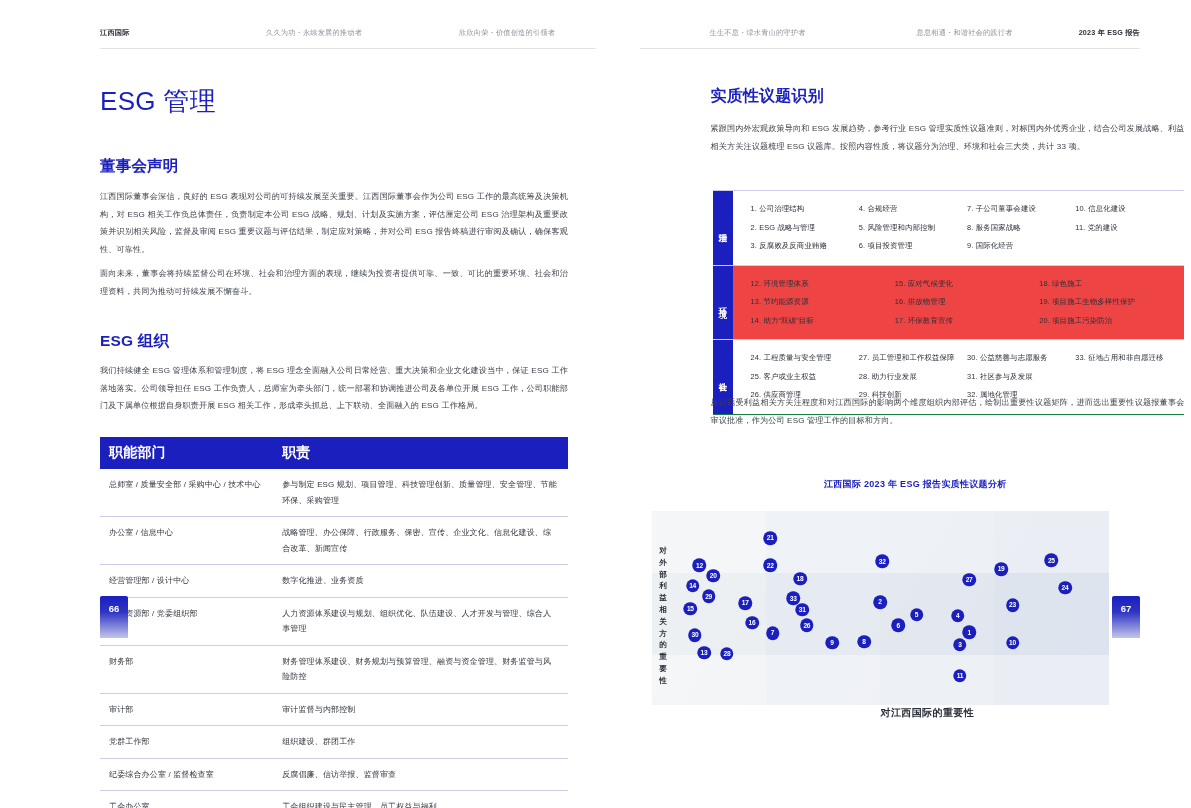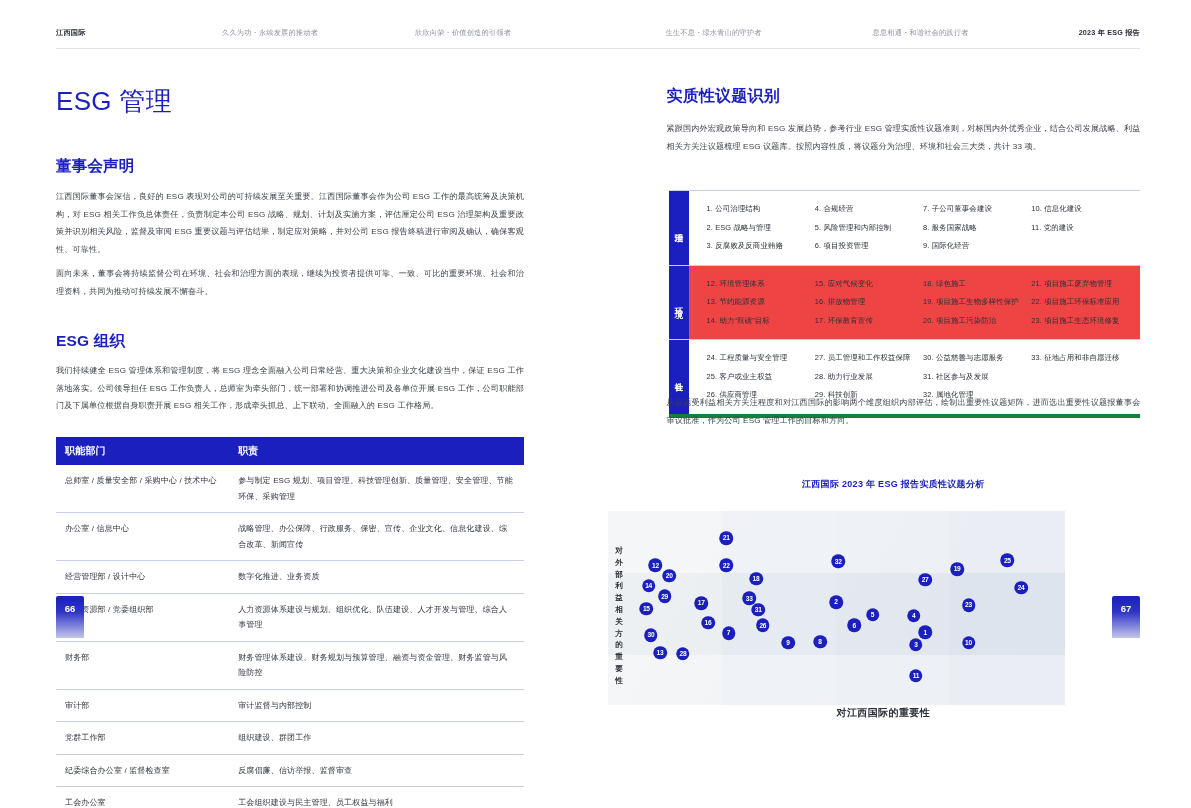--- a/index.html
+++ b/index.html
@@ -3,21 +3,21 @@
 <meta charset="utf-8">
 <style>
   * { box-sizing: border-box; margin: 0; padding: 0; }
   html, body {
     width: 1191px; height: 808px;
     background: #ffffff;
     font-family: "Liberation Sans", "DejaVu Sans", sans-serif;
     overflow: hidden;
   }
   .spread { position: relative; width: 1191px; height: 808px; display: flex; }
-  .page { position: relative; width: 595.5px; height: 638px; }
+  .page { position: relative; width: 595.5px; height: 638px; margin-left: 44px; }
 
   
   .runhead {
     position: absolute; top: 28px; height: 16px;
     font-size: 7.2px; color: #8d929c; letter-spacing: .2px;
     white-space: nowrap;
   }
   .runhead.brand { color: #2b2f38; font-weight: bold; }
   .runhead.rep   { color: #2b2f38; font-weight: bold; }
   .headrule { position: absolute; top: 48px; height: 1px; background: #e2e4e9; }
@@ -30,37 +30,37 @@
     color: #1a1fbe; font-size: 15.5px; font-weight: bold; letter-spacing: .2px;
   }
   .body-p {
     font-size: 8.1px; line-height: 17.5px; color: #3a3f48; text-align: justify;
     letter-spacing: .15px;
   }
 
   
   .dept-table { width: 100%; border-collapse: collapse; }
   .dept-table thead th {
-    background: #1a1fbe; color: #ffffff; font-size: 10px; font-weight: bold;
+    background: #1a1fbe; color: #ffffff; font-size: 14px; font-weight: bold;
     text-align: left; padding: 7px 9px; letter-spacing: .2px;
   }
   .dept-table tbody td {
     font-size: 8px; color: #31363f; padding: 8px 9px 8px 9px;
     border-bottom: 1px solid #c9cde6; vertical-align: top; line-height: 15.5px;
     letter-spacing: .15px;
   }
   .dept-table tbody tr:last-child td { border-bottom: 1px solid #c9cde6; }
   .dept-table col.c1 { width: 37%; }
   .dept-table col.c2 { width: 63%; }
 
   
   .topics { display: flex; flex-direction: column; border-top: 1px solid #c9cde6; }
   .topic-band { display: flex; align-items: stretch; position: relative; }
   .topic-band + .topic-band { border-top: 1px solid #c9cde6; }
-  .topics { border-bottom: 4px solid #15803d; }
+  .topics { border-bottom: 1px solid #15803d; }
   .tb-label {
     width: 20px; background: #1a1fbe; color: #fff;
     font-size: 8.3px; font-weight: bold; line-height: 11px;
     display: flex; align-items: center; justify-content: center;
     writing-mode: vertical-rl; letter-spacing: 1.5px; padding: 3px 0;
     flex: 0 0 20px;
   }
   .tb-cells { flex: 1 1 auto; display: flex; padding: 9px 0 9px 18px; }
   .tb-shade { background: #ef4444; }
   .tb-col { flex: 1 1 0; }
@@ -236,25 +236,20 @@
             </div>
             <div class="tb-col">
               <div class="tb-item">15. 应对气候变化</div>
               <div class="tb-item">16. 排放物管理</div>
               <div class="tb-item">17. 环保教育宣传</div>
             </div>
             <div class="tb-col">
               <div class="tb-item">18. 绿色施工</div>
               <div class="tb-item">19. 项目施工生物多样性保护</div>
               <div class="tb-item">20. 项目施工污染防治</div>
-            </div>
-            <div class="tb-col">
-              <div class="tb-item">21. 项目施工废弃物管理</div>
-              <div class="tb-item">22. 项目施工环保标准应用</div>
-              <div class="tb-item">23. 项目施工生态环境修复</div>
             </div>
           </div>
         </div>
         <div class="topic-band">
           <div class="tb-label">社会</div>
           <div class="tb-cells">
             <div class="tb-col">
               <div class="tb-item">24. 工程质量与安全管理</div>
               <div class="tb-item">25. 客户或业主权益</div>
               <div class="tb-item">26. 供应商管理</div>

